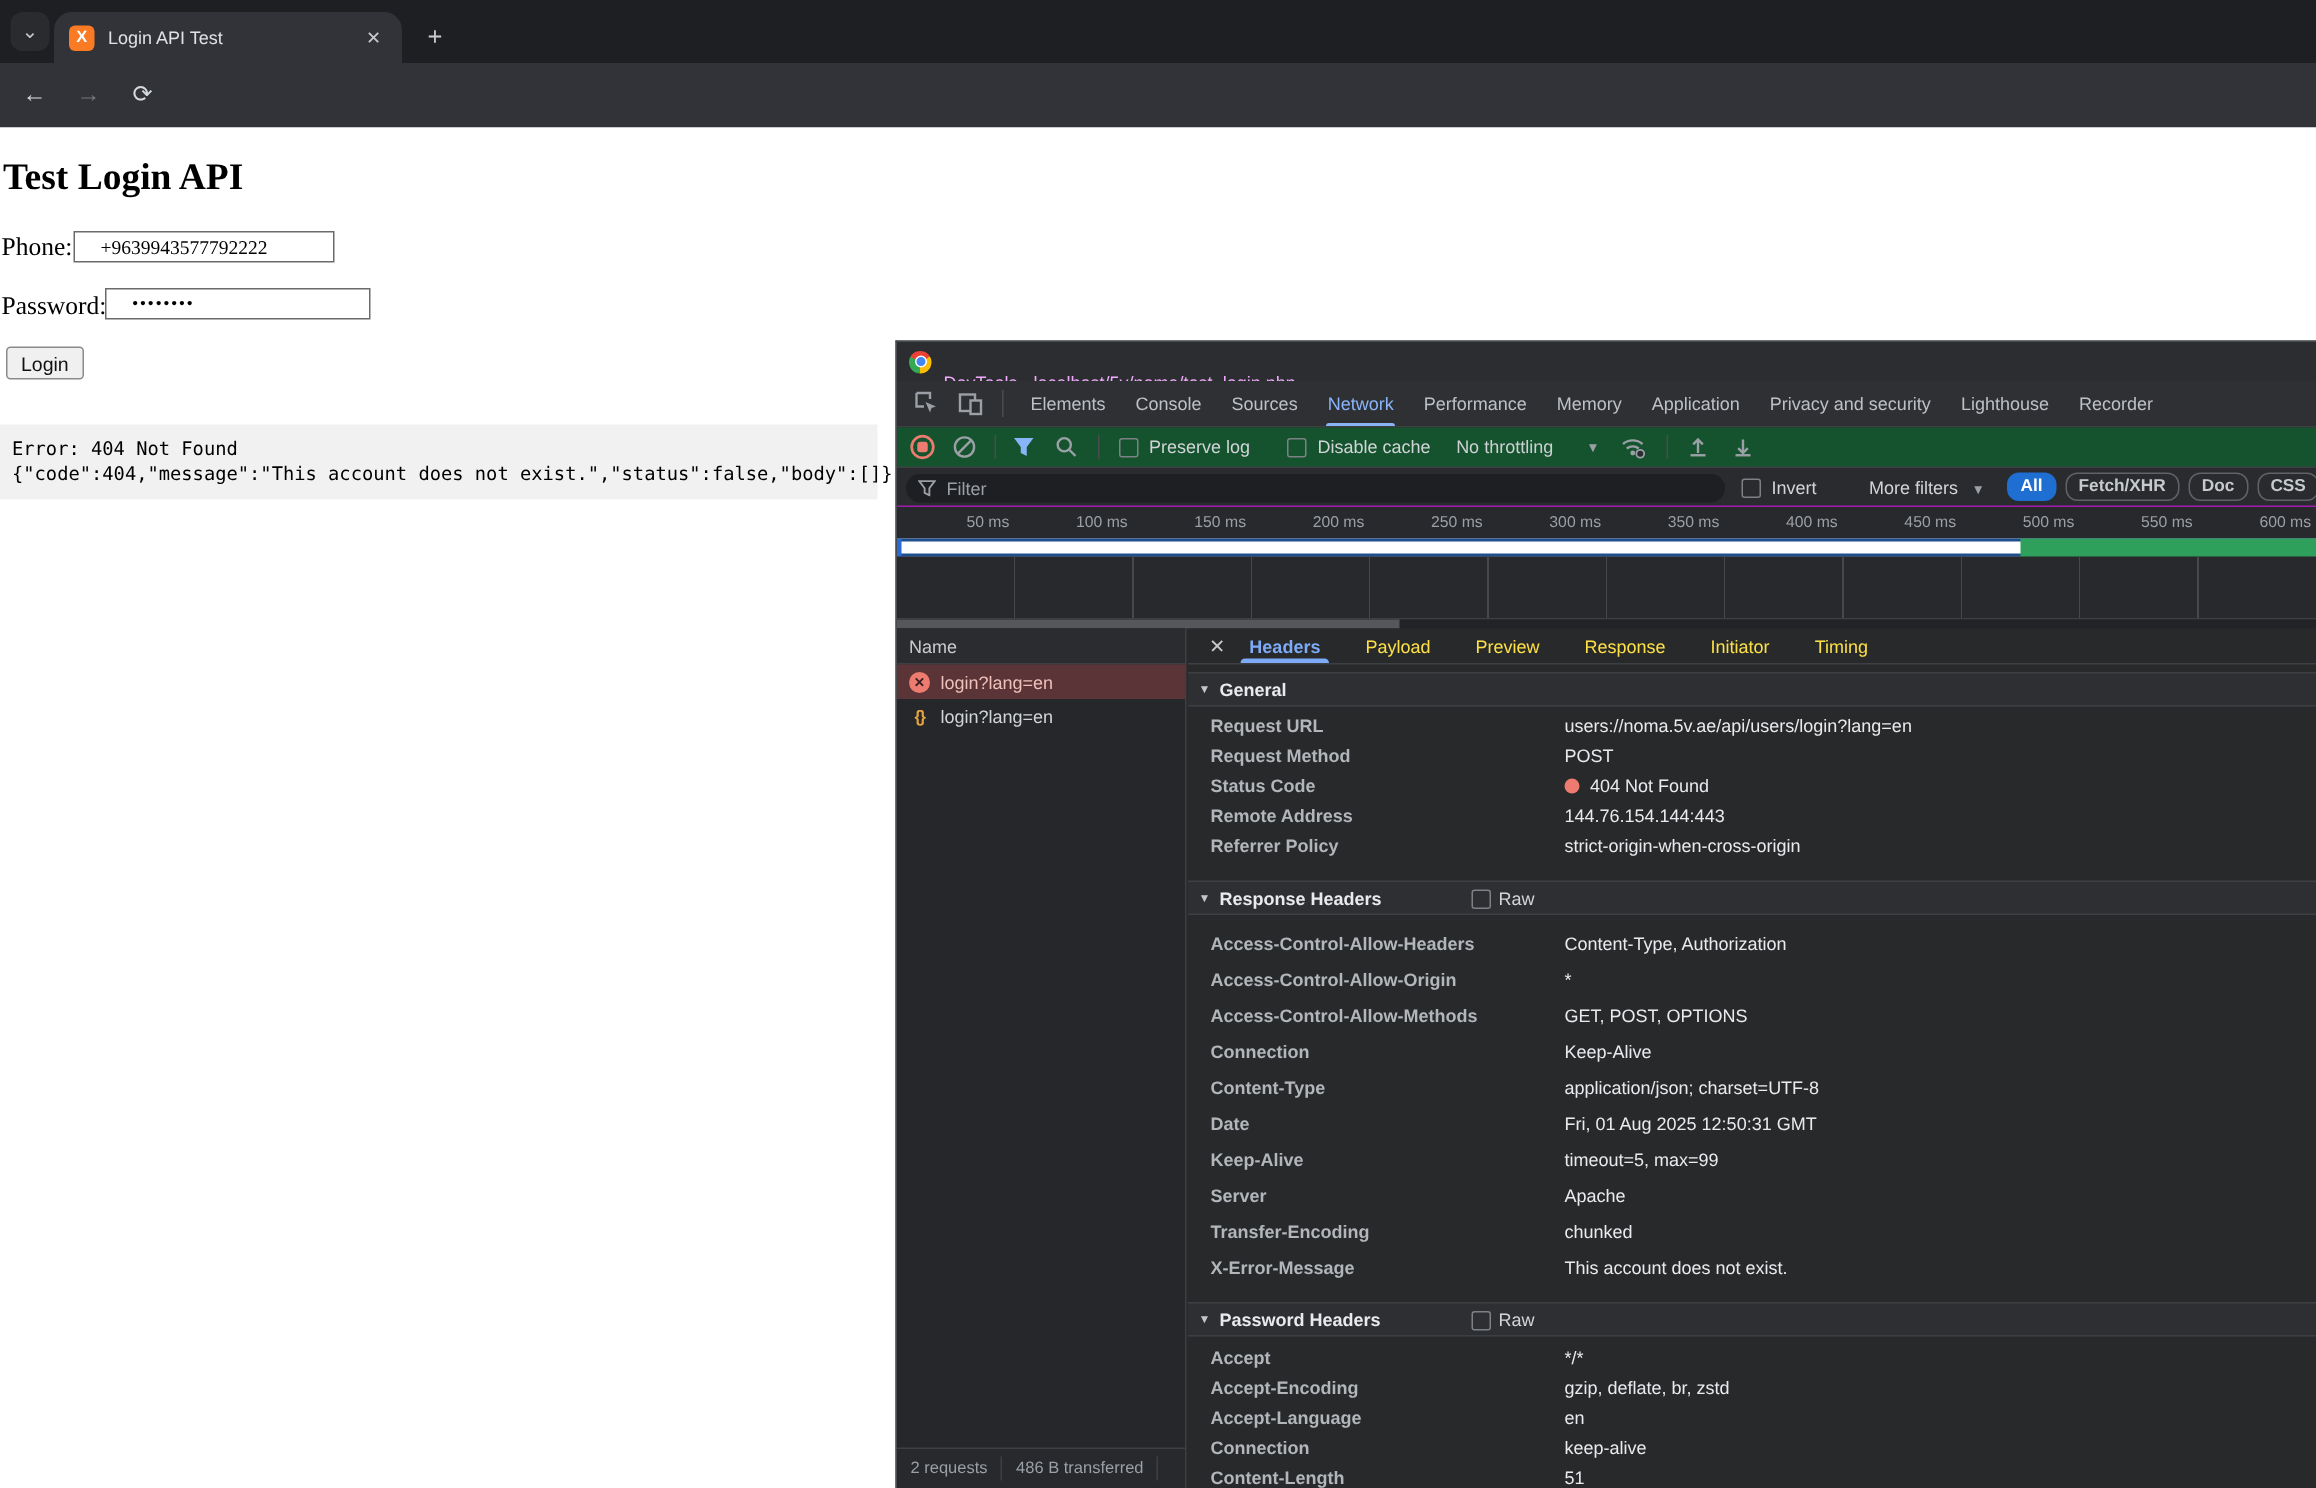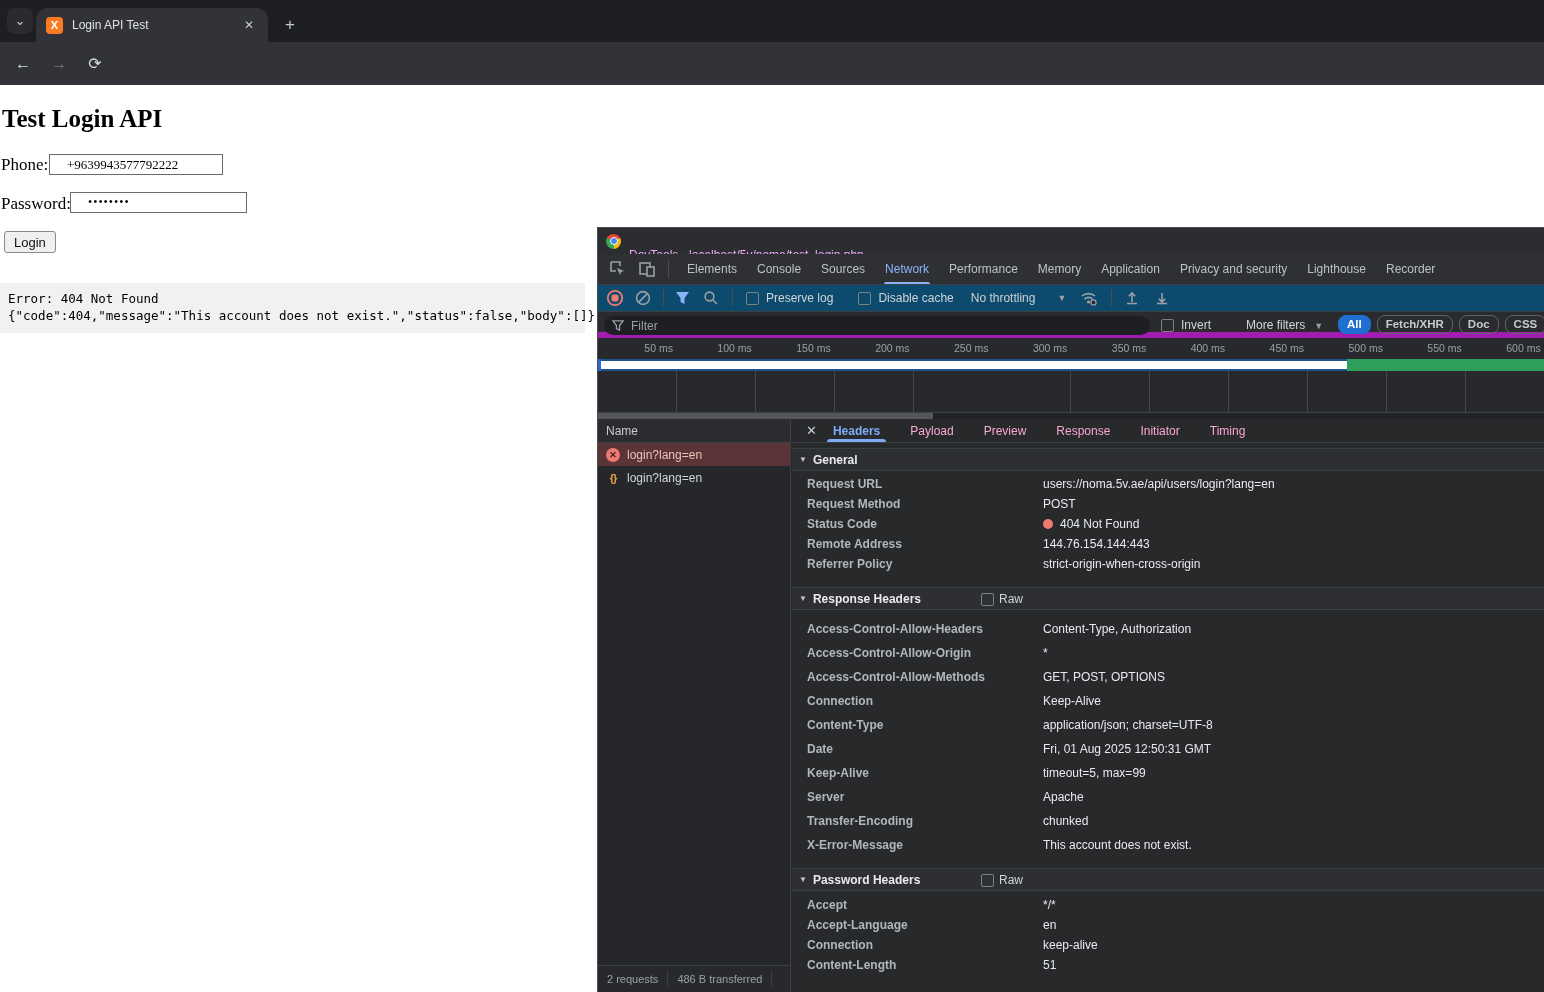--- a/index.html
+++ b/index.html
@@ -64,31 +64,31 @@
   #dt-tabbar { position:absolute; left:0; top:26px; width:100%; height:31px; background:#2f3034;
     display:flex; align-items:center; border-bottom:1px solid #3c4043; }
   .dt-toolicon { width:18px; height:18px; margin-left:11px; flex:none; }
   .dt-tb-divider { width:1px; height:18px; background:#4a4c4f; margin:0 8px 0 12px; flex:none; }
   .tool-tab { padding:0 10px; height:100%; display:flex; align-items:center; color:#bdc1c6;
     white-space:nowrap; position:relative; }
   .tool-tab.active { color:#8ab4f8; }
   .tool-tab.active::after { content:""; position:absolute; left:9px; right:9px; bottom:0; height:2.5px;
     background:#8ab4f8; border-radius:2px 2px 0 0; }
 
-  #dt-toolbar { position:absolute; left:0; top:57px; width:100%; height:27px; background:#0c4a6e;
+  #dt-toolbar { position:absolute; left:0; top:57px; width:100%; height:27px; background:#14532d;
     display:flex; align-items:center; border-bottom:1px solid #3c4043; }
   .tb-icon { flex:none; }
   .tb-sep { width:1px; height:16px; background:#4a4c4f; flex:none; }
   .dt-checkbox { width:13px; height:13px; border:1.4px solid #7d8186; border-radius:2px;
     background:transparent; flex:none; }
   .cb-label { margin-left:7px; white-space:nowrap; color:#d2d5d8; }
   .caret { color:#9aa0a6; font-size:9px; margin-left:7px; }
 
   #dt-filterrow { position:absolute; left:0; top:84px; width:100%; height:26px; background:#2a2b2e;
-    display:flex; align-items:center; border-bottom:6px solid #a21caf; }
+    display:flex; align-items:center; border-bottom:1px solid #a21caf; }
   #filter-pill { position:absolute; left:6px; top:4px; width:546px; height:19px; border-radius:10px;
     background:#1e1f22; display:flex; align-items:center; padding:0 8px; color:#9aa0a6; }
   #filter-pill .ph { margin-left:7px; font-size:12px; }
   #invert-cb { position:absolute; left:563px; top:7px; }
   #invert-label { position:absolute; left:583px; top:6px; color:#d2d5d8; }
   #morefilters { position:absolute; left:648px; top:6px; color:#d2d5d8; }
   #morefilters .caret { margin-left:9px; }
   .pillbar { position:absolute; left:740px; top:3px; display:flex; align-items:center; gap:6px; }
   .pill { height:19px; border:1px solid #5f6368; border-radius:8px; background:transparent;
     color:#c7cacd; font-size:11.5px; padding:0 8px; line-height:17px; white-space:nowrap;
@@ -127,21 +127,21 @@
   .req-row.icon-json .req-icon::before { content:"{}"; letter-spacing:-1px; }
   #dt-status { position:absolute; left:0; bottom:0; width:100%; height:27px; background:#28292c;
     border-top:1px solid #3c4043; display:flex; align-items:center; }
   .sum-item { color:#9aa0a6; font-size:11px; padding:0 9px; height:16px; line-height:16px;
     border-right:1px solid #3c4043; white-space:nowrap; }
 
   #dt-right { position:absolute; left:194px; right:0; top:0; bottom:0; background:#28292b; }
   #detail-tabs { height:24px; border-bottom:1px solid #3c4043; display:flex; align-items:center; }
   #detail-close { color:#c7cacd; font-size:13px; margin:0 14px 0 14px; }
   .detail-tab { padding:0 2px; margin-right:26px; height:100%; display:flex; align-items:center;
-    color:#f9a8d4; position:relative; white-space:nowrap; }
+    color:#fde047; position:relative; white-space:nowrap; }
   .detail-tab.active { color:#7dabf8; font-weight:bold; }
   .detail-tab.active::after { content:""; position:absolute; left:-4px; right:-4px; bottom:0;
     height:3px; background:#7dabf8; border-radius:3px 3px 0 0; }
 
   #panel-content { position:absolute; left:0; right:0; top:24px; bottom:0; overflow:hidden; }
   .section-header { height:23px; background:#2e2f33; border-top:1px solid #3c4043;
     border-bottom:1px solid #3c4043; display:flex; align-items:center; position:relative; }
   .sec-triangle { color:#c3c6c9; font-size:8px; margin:0 6px 0 7px; }
   .sec-title { color:#e8eaed; font-weight:bold; }
   .raw-cb { position:absolute; left:189px; top:5px; }
@@ -514,20 +514,26 @@
           <span class="raw-label">Raw</span>
         </div>
         <div class="sec-request-rows">
             <div class="hdr-row">
     <span class="hdr-key">Accept</span>
     <span class="hdr-val">
                 <span>*/*</span>
               </span>
   </div>
             <div class="hdr-row">
+    <span class="hdr-key">Accept-Encoding</span>
+    <span class="hdr-val">
+                <span>gzip, deflate, br, zstd</span>
+              </span>
+  </div>
+            <div class="hdr-row">
     <span class="hdr-key">Accept-Language</span>
     <span class="hdr-val">
                 <span>en</span>
               </span>
   </div>
             <div class="hdr-row">
     <span class="hdr-key">Connection</span>
     <span class="hdr-val">
                 <span>keep-alive</span>
               </span>

